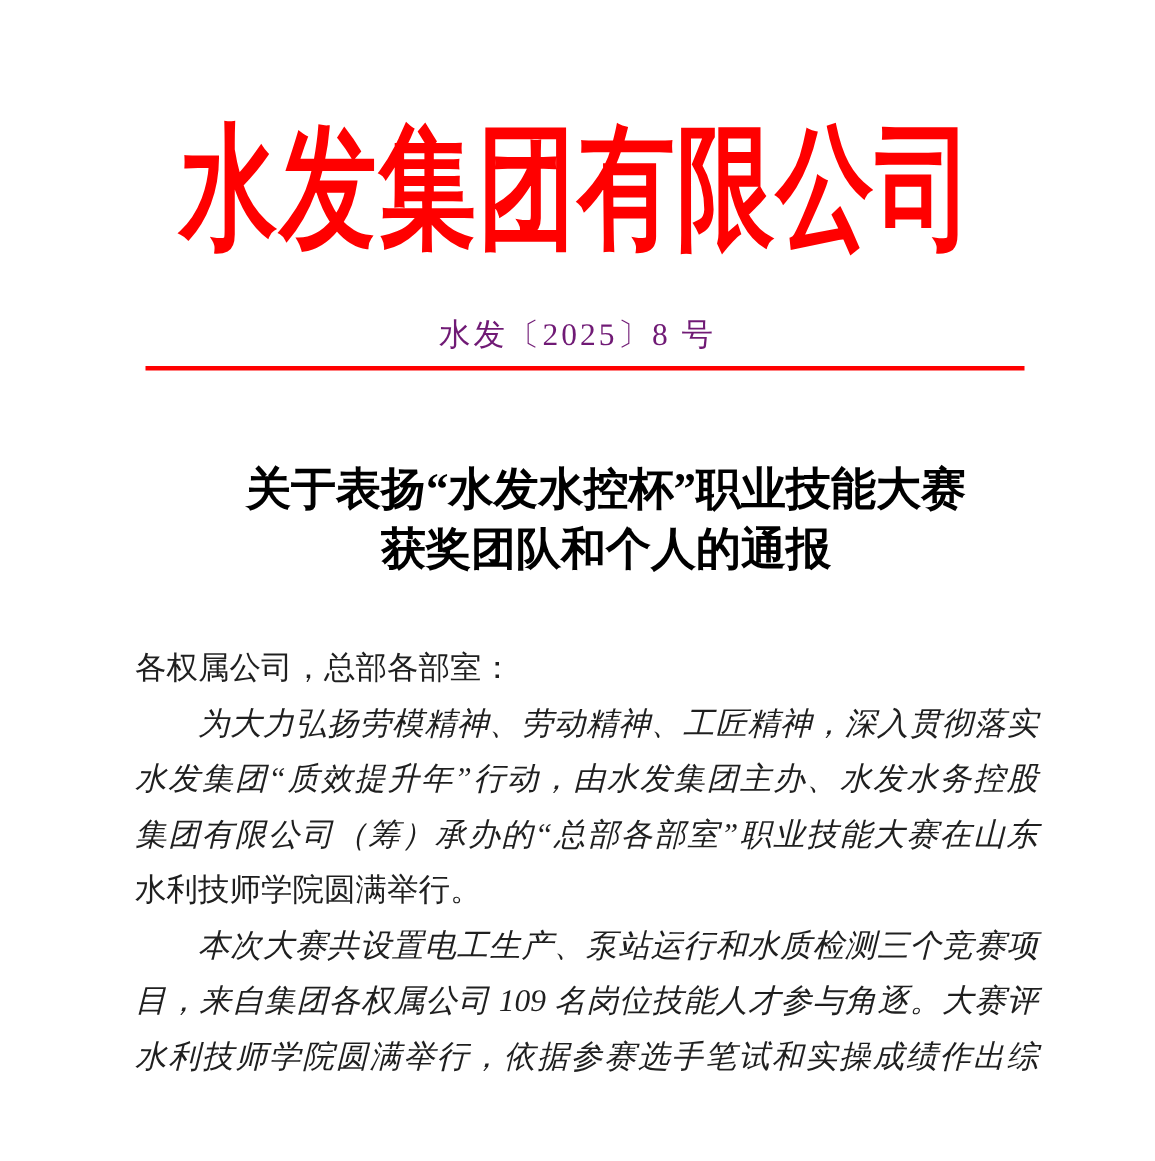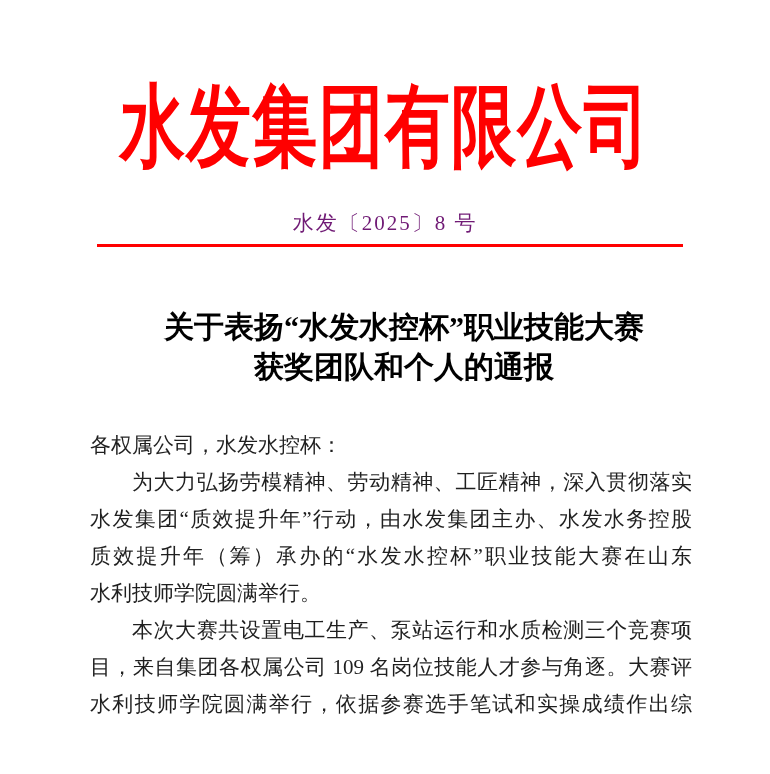--- a/index.html
+++ b/index.html
@@ -77,42 +77,43 @@
   }
   .line {
     width: 602px;
   }
   .line.indent {
     text-indent: 2em;
   }
   .line.fill {
     text-align: justify;
     text-align-last: justify;
+    font-style: italic;
   }
 </style>
 </head>
 <body>
 
 <div class="page">
 
   <div class="company-name">水发集团有限公司</div>
 
   <div class="doc-number">水发〔2025〕8 号</div>
 
   <div class="red-rule"></div>
 
   <div class="doc-title">
     <div>关于表扬“水发水控杯”职业技能大赛</div>
     <div>获奖团队和个人的通报</div>
   </div>
 
   <div class="body-text">
-    <div class="line">各权属公司，水发水控杯：</div>
+    <div class="line">各权属公司，总部各部室：</div>
     <div class="line indent fill">为大力弘扬劳模精神、劳动精神、工匠精神，深入贯彻落实</div>
     <div class="line fill">水发集团“质效提升年”行动，由水发集团主办、水发水务控股</div>
-    <div class="line fill">质效提升年（筹）承办的“水发水控杯”职业技能大赛在山东</div>
+    <div class="line fill">集团有限公司（筹）承办的“总部各部室”职业技能大赛在山东</div>
     <div class="line">水利技师学院圆满举行。</div>
     <div class="line indent fill">本次大赛共设置电工生产、泵站运行和水质检测三个竞赛项</div>
     <div class="line fill">目，来自集团各权属公司 109 名岗位技能人才参与角逐。大赛评</div>
     <div class="line fill">水利技师学院圆满举行，依据参赛选手笔试和实操成绩作出综</div>
   </div>
 
 </div>
 
 </body></html>

